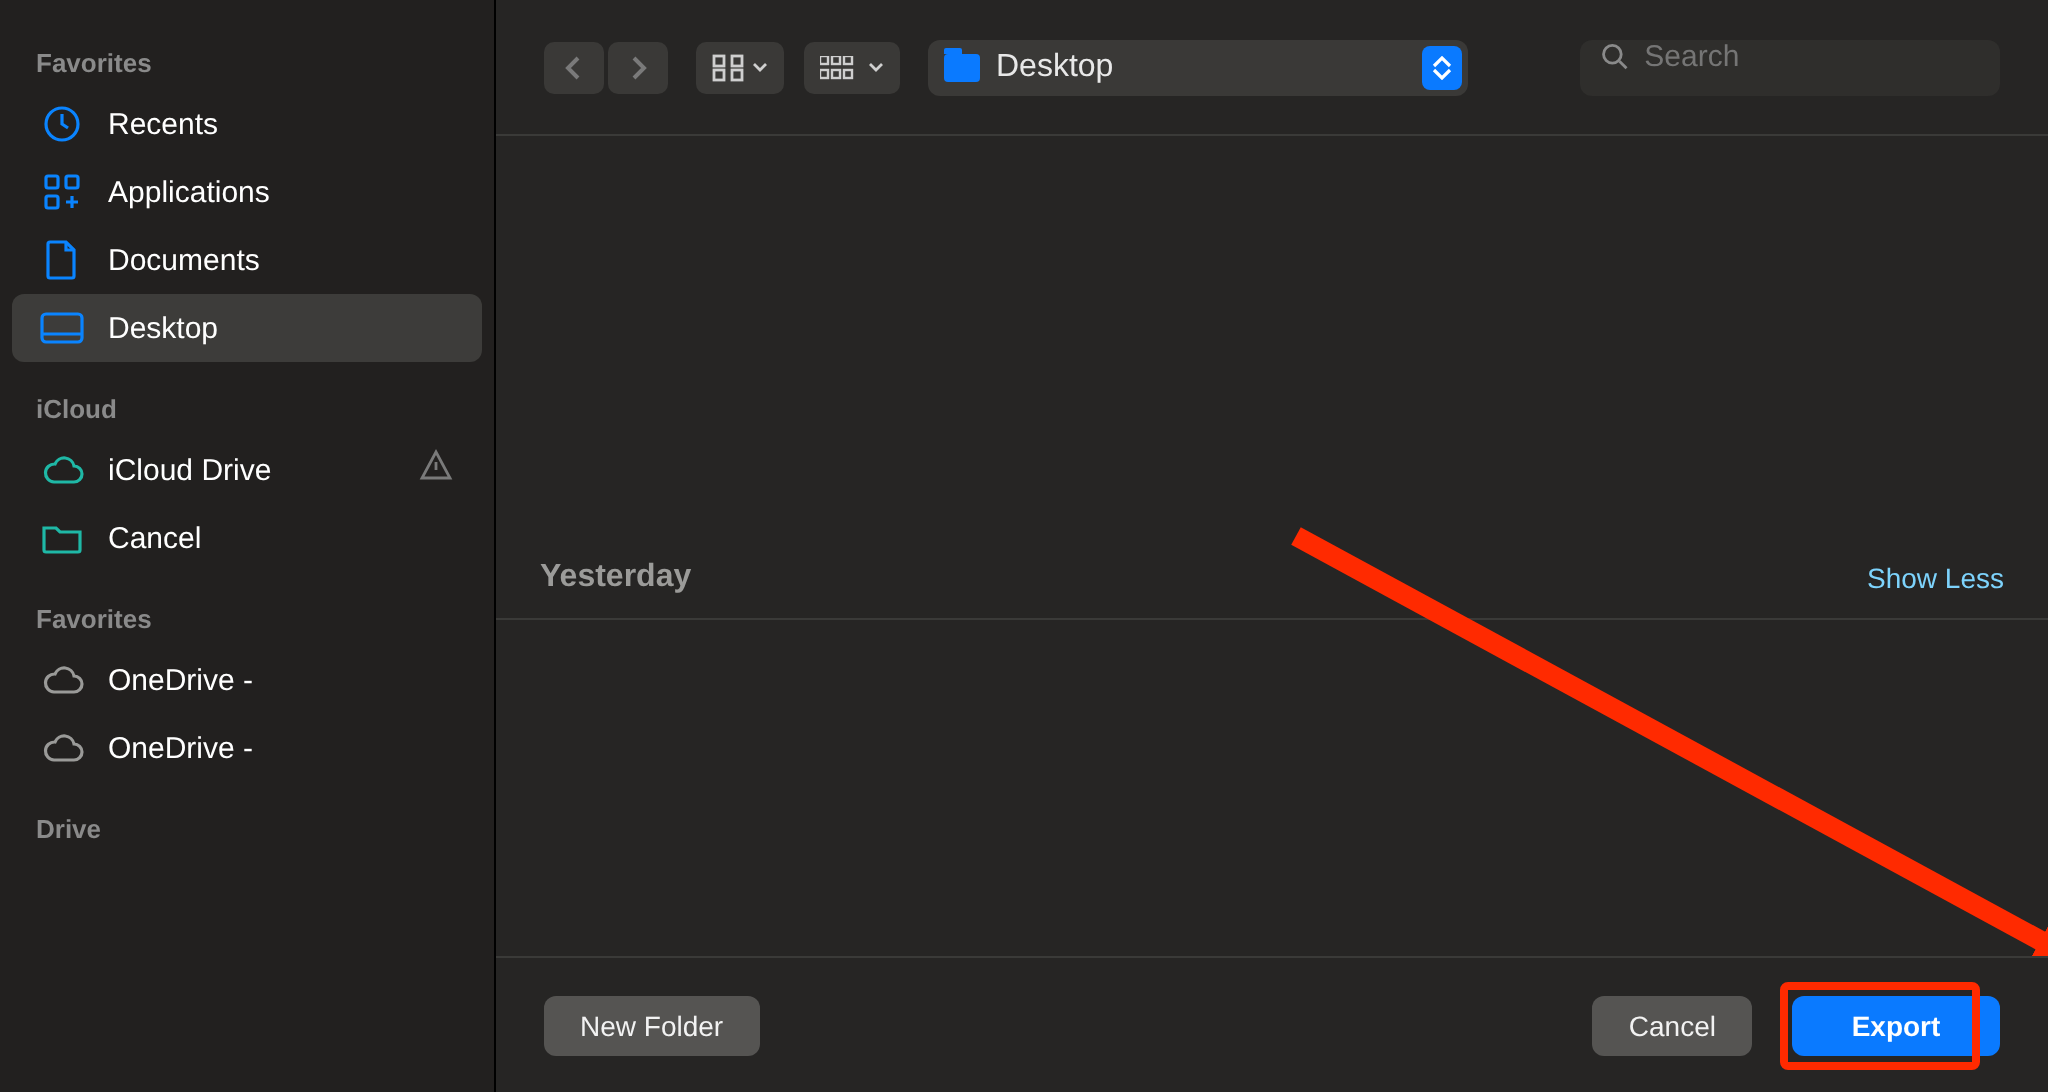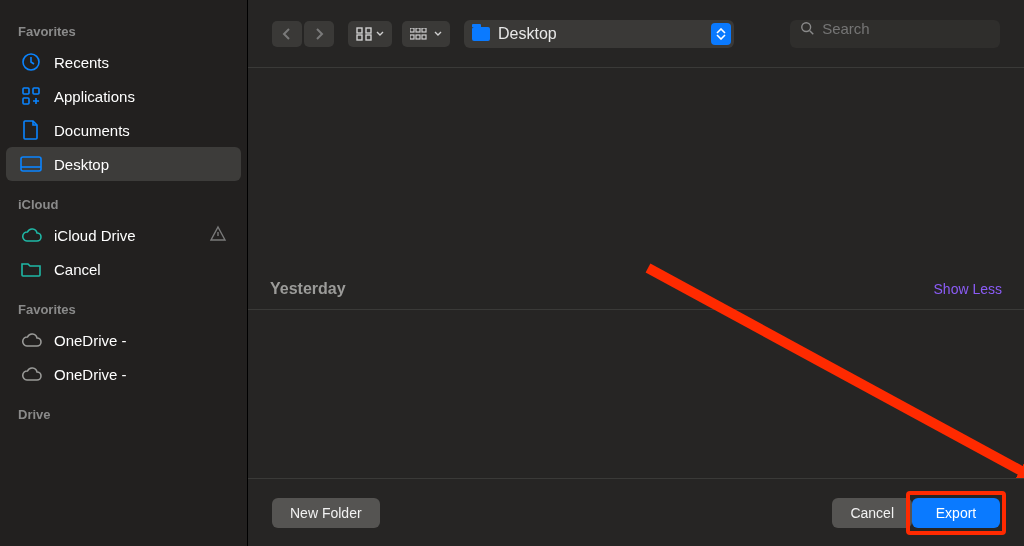--- a/index.html
+++ b/index.html
@@ -61,25 +61,25 @@
   .searchbox svg { margin-right: 8px; }
   .searchbox input { background:transparent; border:none; outline:none; color:#cfcfcf; font-size:15px; width:100%; }
 
   .content { flex:1; overflow:hidden; position:relative; }
   .group-hdr {
     height: 42px; display:flex; align-items:center; padding: 0 22px;
     border-bottom: 1px solid #3a3a38; color:#9b9b99; font-weight:600; font-size:16px;
   }
   .group-body { height: 200px; }
   .group-body.short { height: 110px; }
-  .group-hdr .showless { margin-left:auto; font-weight:400; font-size:14px; color:#8b5cf6; }
+  .group-hdr .showless { margin-left:auto; font-weight:400; font-size:14px; color:#7dd3fc; }
 
   .footer {
     height: 68px; border-top: 1px solid #3a3a38; display:flex; align-items:center;
-    padding: 0 24px; gap: 0;
+    padding: 0 24px; gap: 20px;
   }
   .btn {
     height: 30px; padding: 0 18px; border-radius: 6px; background:#555452; color:#f2f2f2;
     display:inline-flex; align-items:center; justify-content:center; font-size:14px; border:none; cursor:default;
   }
   .btn.primary { background:#0a7aff; color:#fff; }
   .footer .spacer { flex:1; }
 
   
   .annot { position:absolute; pointer-events:none; }
@@ -269,17 +269,17 @@
       <line x1="20" y1="10" x2="480" y2="260" stroke="#ff2a00" stroke-width="10" marker-end="url(#ah)"></line>
     </svg>
   </div>
 
   <div class="footer">
     <button class="btn">New Folder</button>
     <div class="spacer"></div>
     <button class="btn">Cancel</button>
     <div style="position:relative; display:inline-block;">
       <div class="export-ring" style="left:-6px; top:-7px; width:100px; height:44px;"></div>
-      <button class="btn primary" style="width:88px;">Export</button>
+      <button class="btn primary" style="width:104px;font-weight:bold;">Export</button>
     </div>
   </div>
 
 </div>
 
 </body></html>

